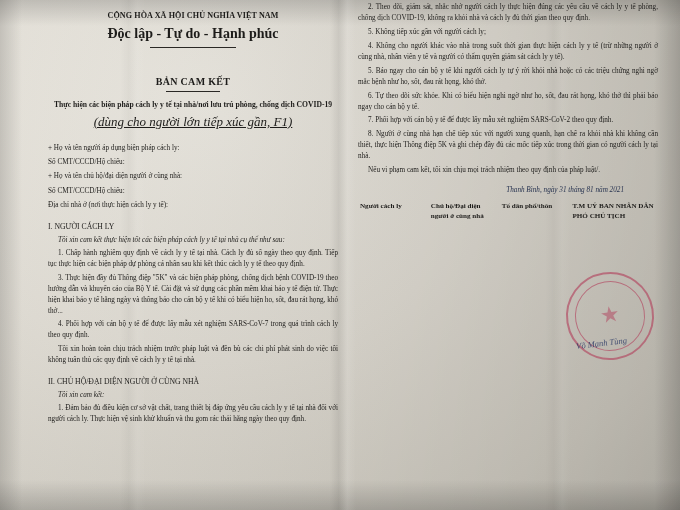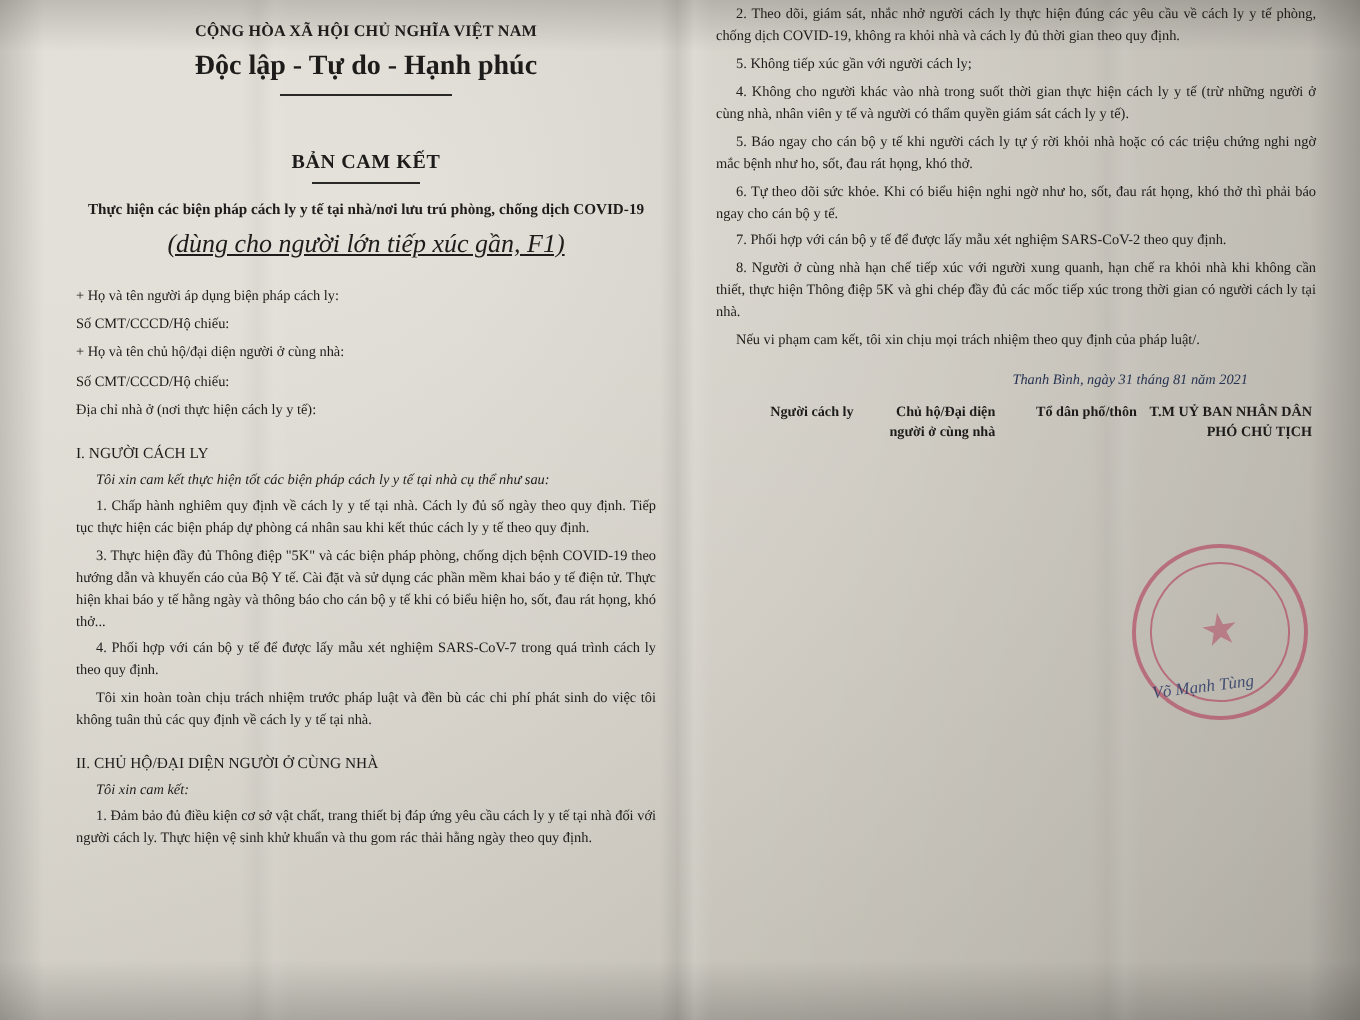--- a/index.html
+++ b/index.html
@@ -56,21 +56,21 @@
   }
 
   .col {
     position: absolute;
     top: 0;
     color: #1d1c1a;
     font-size: 7.2px;
     line-height: 1.52;
     text-align: justify;
   }
-  .col-left  { left: 38px;  width: 290px; top: 10px; }
+  .col-left  { left: 48px;  width: 290px; top: 10px; }
   .col-right { left: 358px; width: 300px; top: 2px; }
 
   .center { text-align: center; }
 
   .hdr-nation {
     font-size: 8.1px;
     font-weight: bold;
     letter-spacing: .1px;
   }
   .hdr-motto {
@@ -137,21 +137,21 @@
     text-align: right;
     font-style: italic;
     font-size: 7.2px;
     padding-right: 34px;
   }
   .sig-row {
     display: flex;
     margin-top: 6px;
     font-size: 7.1px;
     font-weight: bold;
-    text-align: right;
+    text-align: left;
   }
   .sig-cell { flex: 1; padding: 0 2px; line-height: 1.35; }
   .sig-cell.wide { flex: 1.25; }
   .sig-sub {
     font-weight: bold;
     display: block;
   }
   .seal {
     position: absolute;
     left: 566px;

